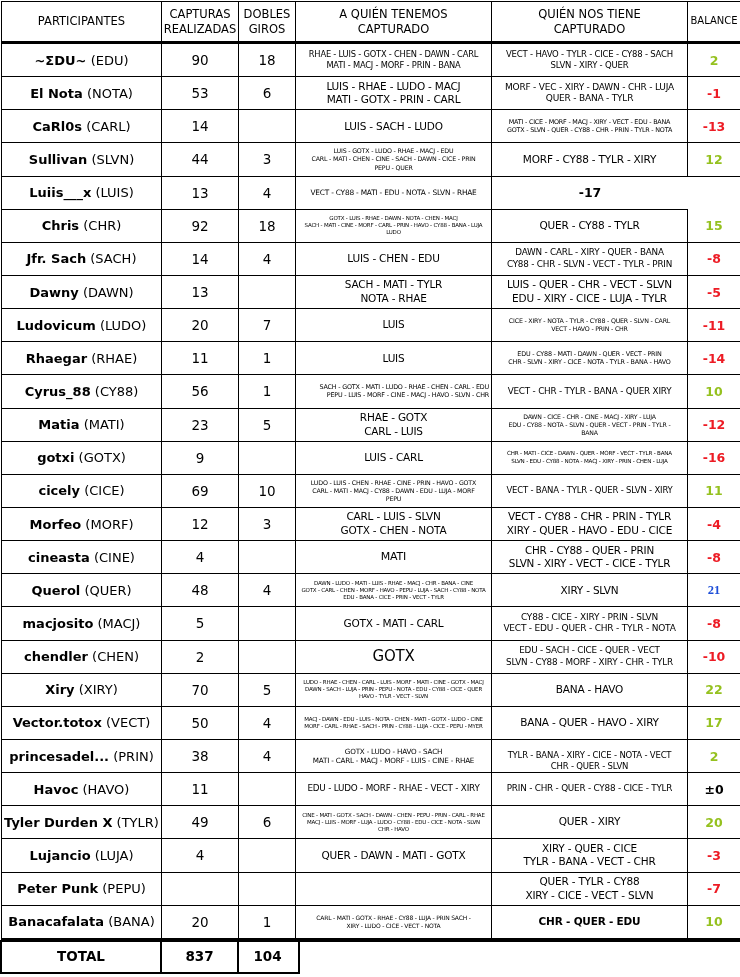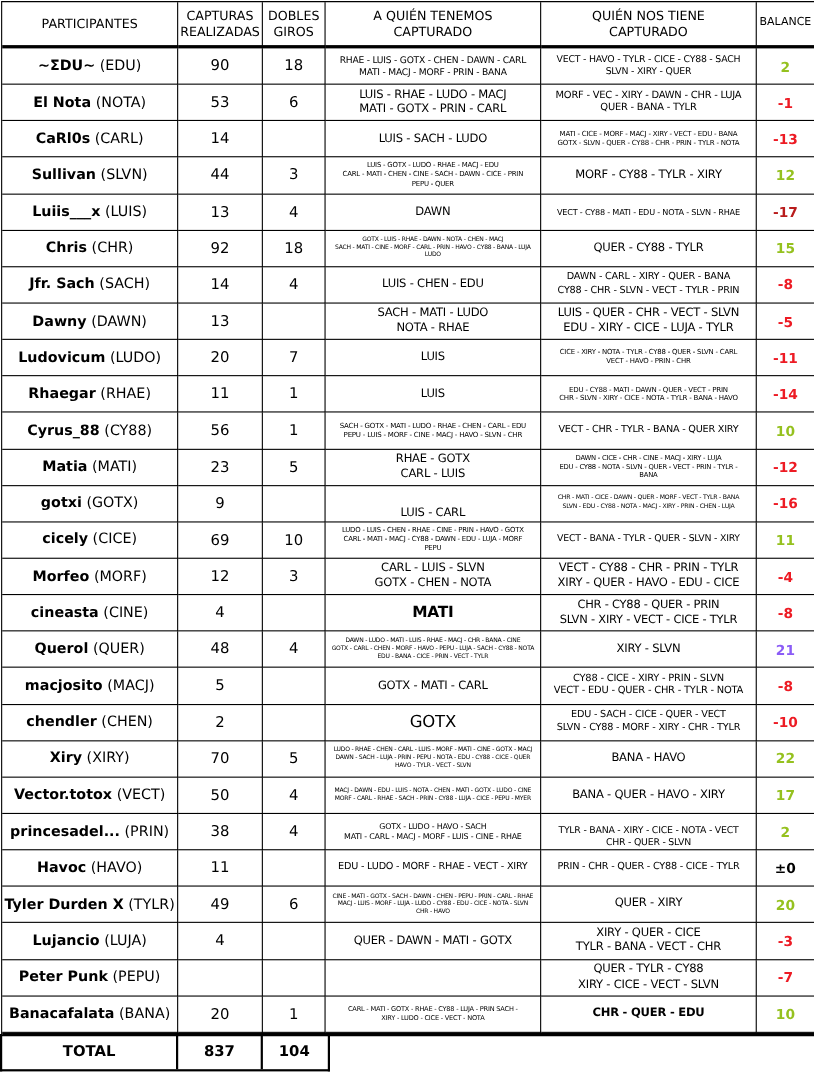--- a/index.html
+++ b/index.html
@@ -133,29 +133,26 @@
             <div>MORF - CY88 - TYLR - XIRY</div>
           </div>
     <div class="cell bal-cell" style="color: rgb(149, 193, 31);">12</div>
   </div>
         <div class="row row-body">
     <div class="cell name-cell">
       <div><b>Luiis___x</b> <span class="pcode">(LUIS)</span></div>
     </div>
     <div class="cell num-cell">13</div>
     <div class="cell num-cell">4</div>
-    <div class="cell list-cell" style="font-size: 10.5px;">
-            <div>DAWN</div>
-          </div>
     <div class="cell list-cell" style="font-size: 7.4px; gap: 16px;">
             <div>CARL - GOTX - CHR - SACH - CICE - LUDO - QUER</div>
             <div>VECT - CY88 - MATI - EDU - NOTA - SLVN - RHAE</div>
             <div>MORF - XIRY - PRIN - TYLR</div>
           </div>
-    <div class="cell bal-cell" style="color: #b91c1c;">-17</div>
+    <div class="cell bal-cell" style="color: #000000;">-17</div>
   </div>
         <div class="row row-body">
     <div class="cell name-cell">
       <div><b>Chris</b> <span class="pcode">(CHR)</span></div>
     </div>
     <div class="cell num-cell">92</div>
     <div class="cell num-cell">18</div>
     <div class="cell list-cell" style="font-size: 5.5px;">
             <div>GOTX - LUIS - RHAE - DAWN - NOTA - CHEN - MACJ</div>
             <div>SACH - MATI - CINE - MORF - CARL - PRIN - HAVO - CY88 - BANA - LUJA</div>
@@ -181,21 +178,21 @@
           </div>
     <div class="cell bal-cell" style="color: rgb(237, 27, 36);">-8</div>
   </div>
         <div class="row row-body">
     <div class="cell name-cell">
       <div><b>Dawny</b> <span class="pcode">(DAWN)</span></div>
     </div>
     <div class="cell num-cell">13</div>
     <div class="cell num-cell"></div>
     <div class="cell list-cell" style="font-size: 10.5px;">
-            <div>SACH - MATI - LUDO</div>
+            <div>SACH - MATI - TYLR</div>
             <div>NOTA - RHAE</div>
           </div>
     <div class="cell list-cell" style="font-size: 10.5px;">
             <div>LUIS - QUER - CHR - VECT - SLVN</div>
             <div>EDU - XIRY - CICE - LUJA - TYLR</div>
           </div>
     <div class="cell bal-cell" style="color: rgb(237, 27, 36);">-5</div>
   </div>
         <div class="row row-body">
     <div class="cell name-cell">
@@ -226,21 +223,21 @@
             <div>CHR - SLVN - XIRY - CICE - NOTA - TYLR - BANA - HAVO</div>
           </div>
     <div class="cell bal-cell" style="color: rgb(237, 27, 36);">-14</div>
   </div>
         <div class="row row-body">
     <div class="cell name-cell">
       <div><b>Cyrus_88</b> <span class="pcode">(CY88)</span></div>
     </div>
     <div class="cell num-cell">56</div>
     <div class="cell num-cell">1</div>
-    <div class="cell list-cell" style="font-size: 6.4px;">
+    <div class="cell list-cell" style="font-size: 6.4px; align-items: flex-end;">
             <div>SACH - GOTX - MATI - LUDO - RHAE - CHEN - CARL - EDU</div>
             <div>PEPU - LUIS - MORF - CINE - MACJ - HAVO - SLVN - CHR</div>
           </div>
     <div class="cell list-cell" style="font-size: 8.8px;">
             <div>VECT - CHR - TYLR - BANA - QUER   XIRY</div>
           </div>
     <div class="cell bal-cell" style="color: rgb(149, 193, 31);">10</div>
   </div>
         <div class="row row-body">
     <div class="cell name-cell">
@@ -258,21 +255,21 @@
             <div>BANA</div>
           </div>
     <div class="cell bal-cell" style="color: rgb(237, 27, 36);">-12</div>
   </div>
         <div class="row row-body">
     <div class="cell name-cell">
       <div><b>gotxi</b> <span class="pcode">(GOTX)</span></div>
     </div>
     <div class="cell num-cell">9</div>
     <div class="cell num-cell"></div>
-    <div class="cell list-cell" style="font-size: 10.5px; justify-content: flex-end;">
+    <div class="cell list-cell" style="font-size: 10.5px;">
             <div>LUIS - CARL</div>
           </div>
     <div class="cell list-cell" style="font-size: 5.6px;">
             <div>CHR - MATI - CICE - DAWN - QUER - MORF - VECT - TYLR - BANA</div>
             <div>SLVN - EDU - CY88 - NOTA - MACJ - XIRY - PRIN - CHEN - LUJA</div>
           </div>
     <div class="cell bal-cell" style="color: rgb(237, 27, 36);">-16</div>
   </div>
         <div class="row row-body">
     <div class="cell name-cell">
@@ -305,21 +302,21 @@
             <div>XIRY - QUER - HAVO - EDU - CICE</div>
           </div>
     <div class="cell bal-cell" style="color: rgb(237, 27, 36);">-4</div>
   </div>
         <div class="row row-body">
     <div class="cell name-cell">
       <div><b>cineasta</b> <span class="pcode">(CINE)</span></div>
     </div>
     <div class="cell num-cell">4</div>
     <div class="cell num-cell"></div>
-    <div class="cell list-cell" style="font-size: 14px; font-weight: bold;">
+    <div class="cell list-cell" style="font-size: 11px;">
             <div>MATI</div>
           </div>
     <div class="cell list-cell" style="font-size: 10.4px;">
             <div>CHR - CY88 - QUER - PRIN</div>
             <div>SLVN - XIRY - VECT - CICE - TYLR</div>
           </div>
     <div class="cell bal-cell" style="color: rgb(237, 27, 36);">-8</div>
   </div>
         <div class="row row-body">
     <div class="cell name-cell">
@@ -328,21 +325,21 @@
     <div class="cell num-cell">48</div>
     <div class="cell num-cell">4</div>
     <div class="cell list-cell" style="font-size: 5.5px;">
             <div>DAWN - LUDO - MATI - LUIS - RHAE - MACJ - CHR - BANA - CINE</div>
             <div>GOTX - CARL - CHEN - MORF - HAVO - PEPU - LUJA - SACH - CY88 - NOTA</div>
             <div>EDU - BANA - CICE - PRIN - VECT - TYLR</div>
           </div>
     <div class="cell list-cell" style="font-size: 10.5px;">
             <div>XIRY - SLVN</div>
           </div>
-    <div class="cell bal-cell" style="color: #8b5cf6;">21</div>
+    <div class="cell bal-cell" style="color: #1d4ed8; font-family: Liberation Serif, serif;">21</div>
   </div>
         <div class="row row-body">
     <div class="cell name-cell">
       <div><b>macjosito</b> <span class="pcode">(MACJ)</span></div>
     </div>
     <div class="cell num-cell">5</div>
     <div class="cell num-cell"></div>
     <div class="cell list-cell" style="font-size: 10.5px;">
             <div>GOTX - MATI - CARL</div>
           </div>

